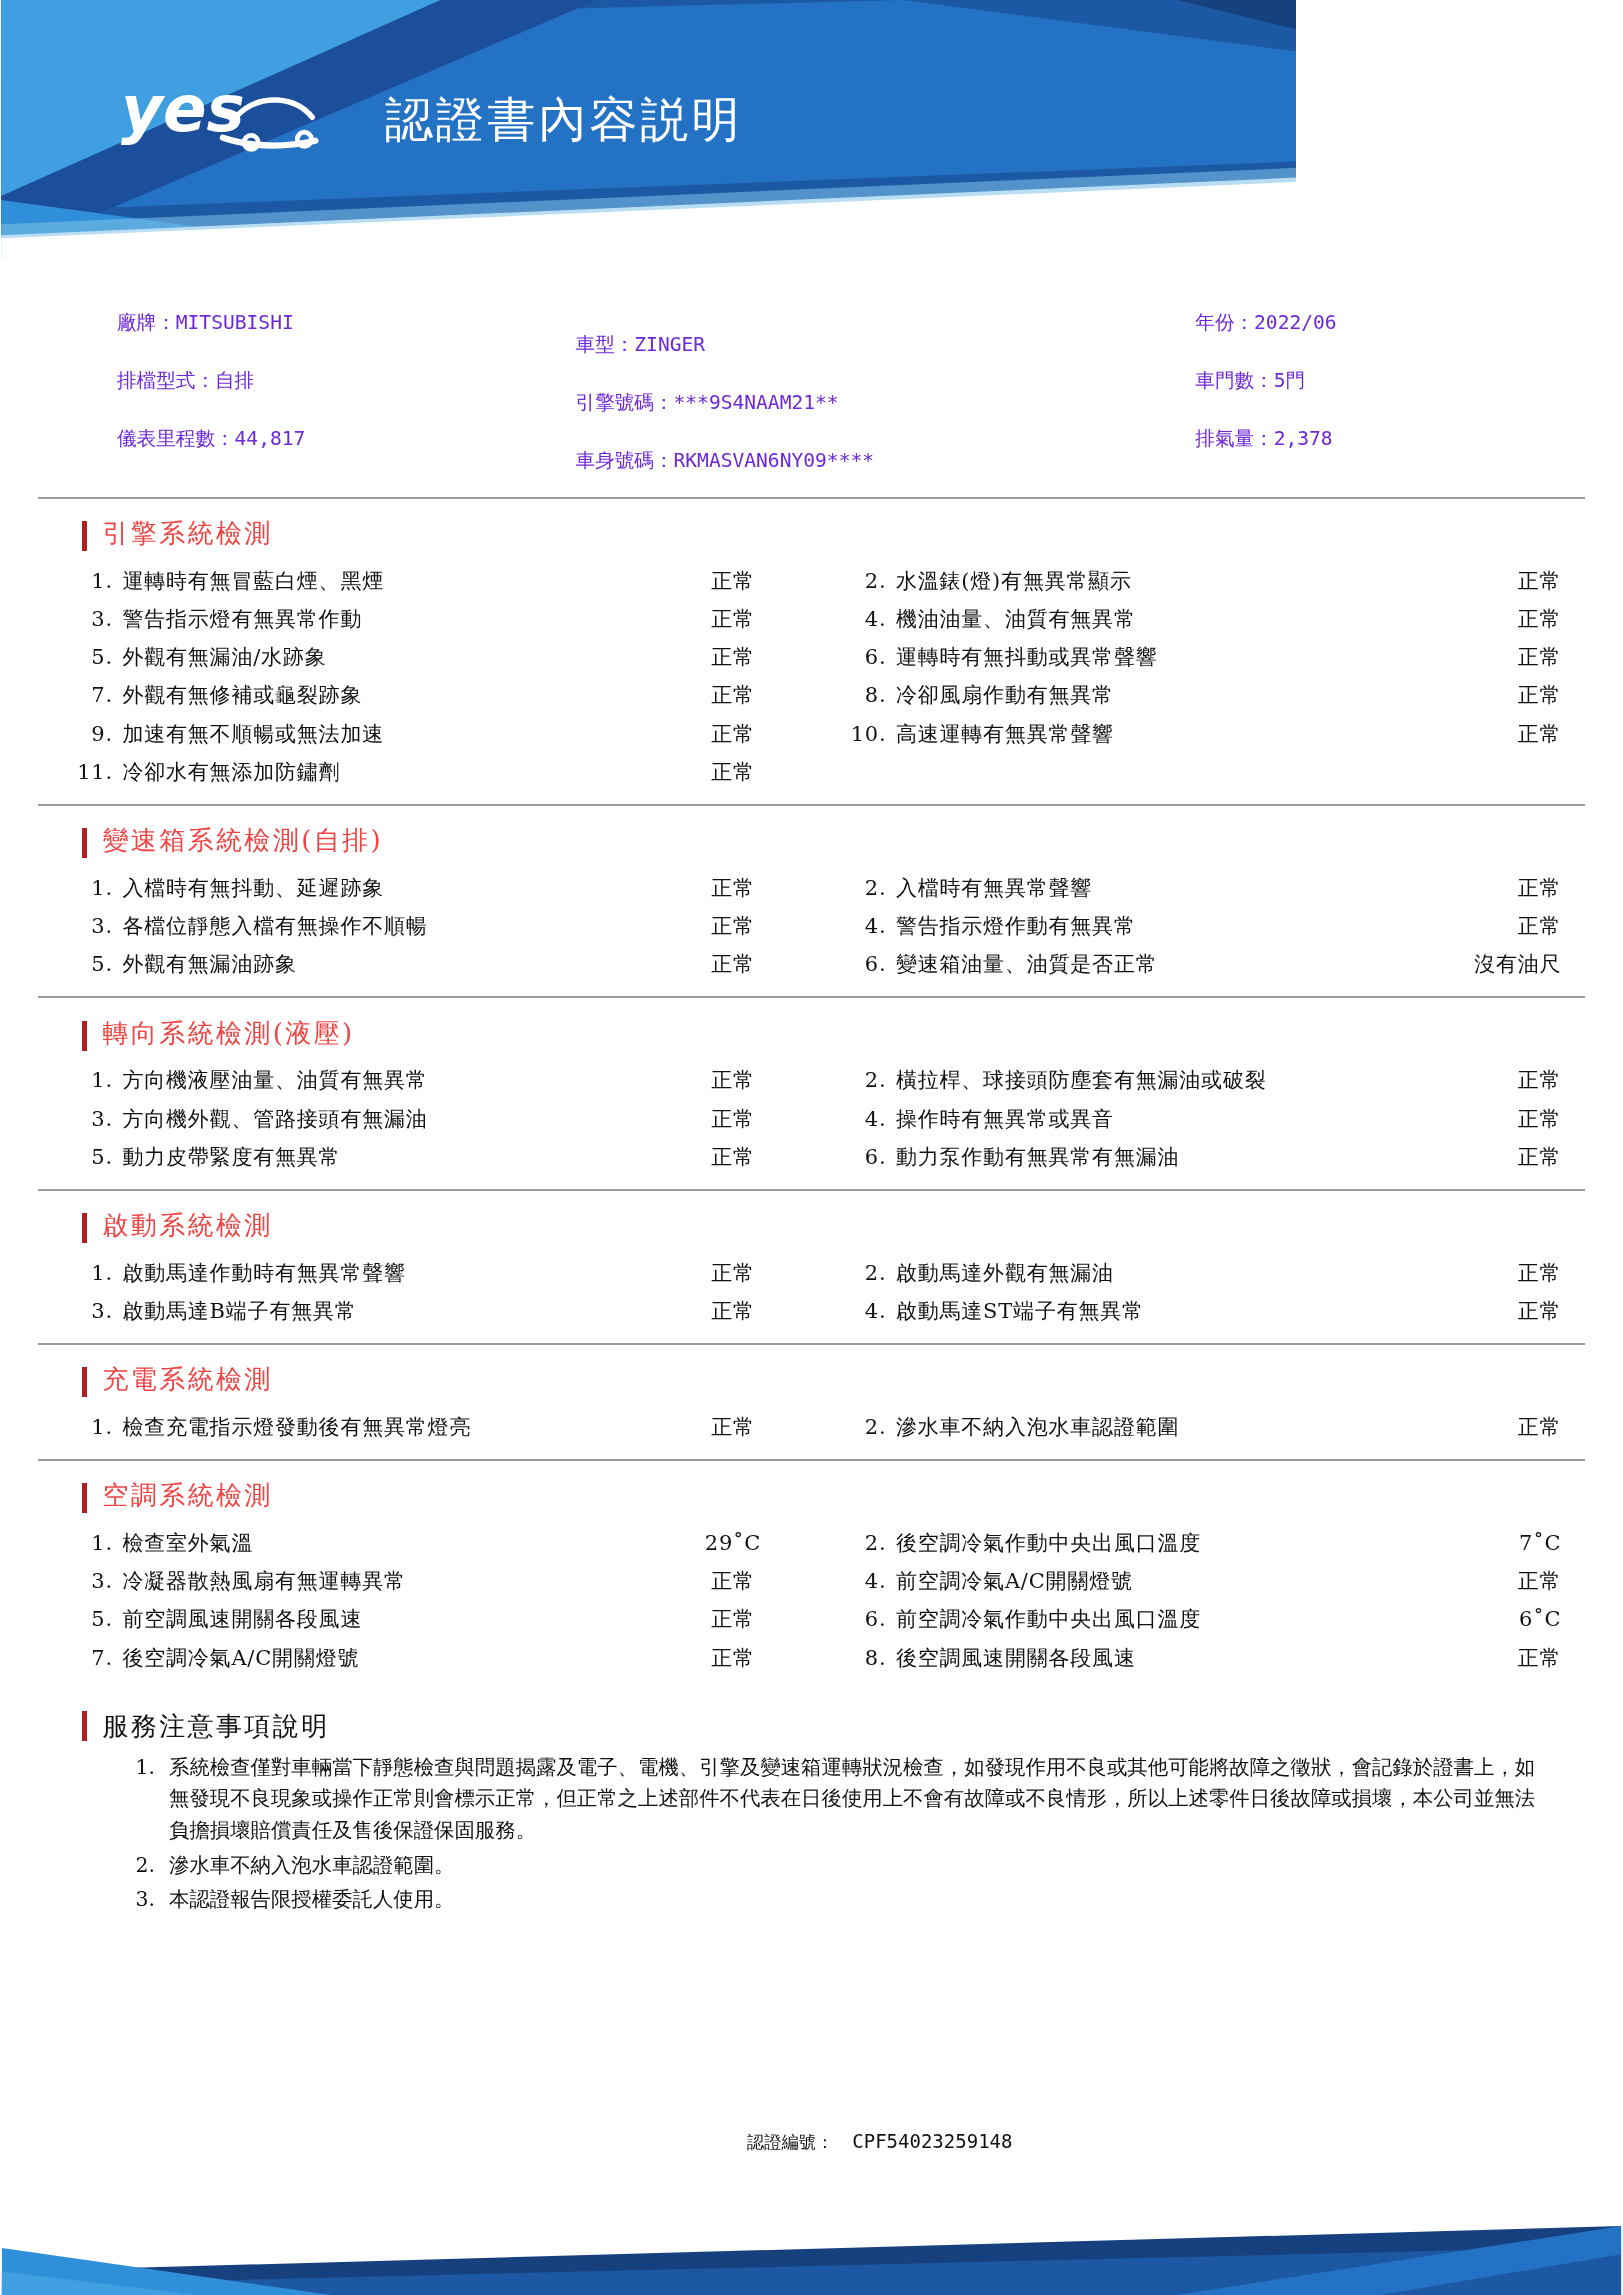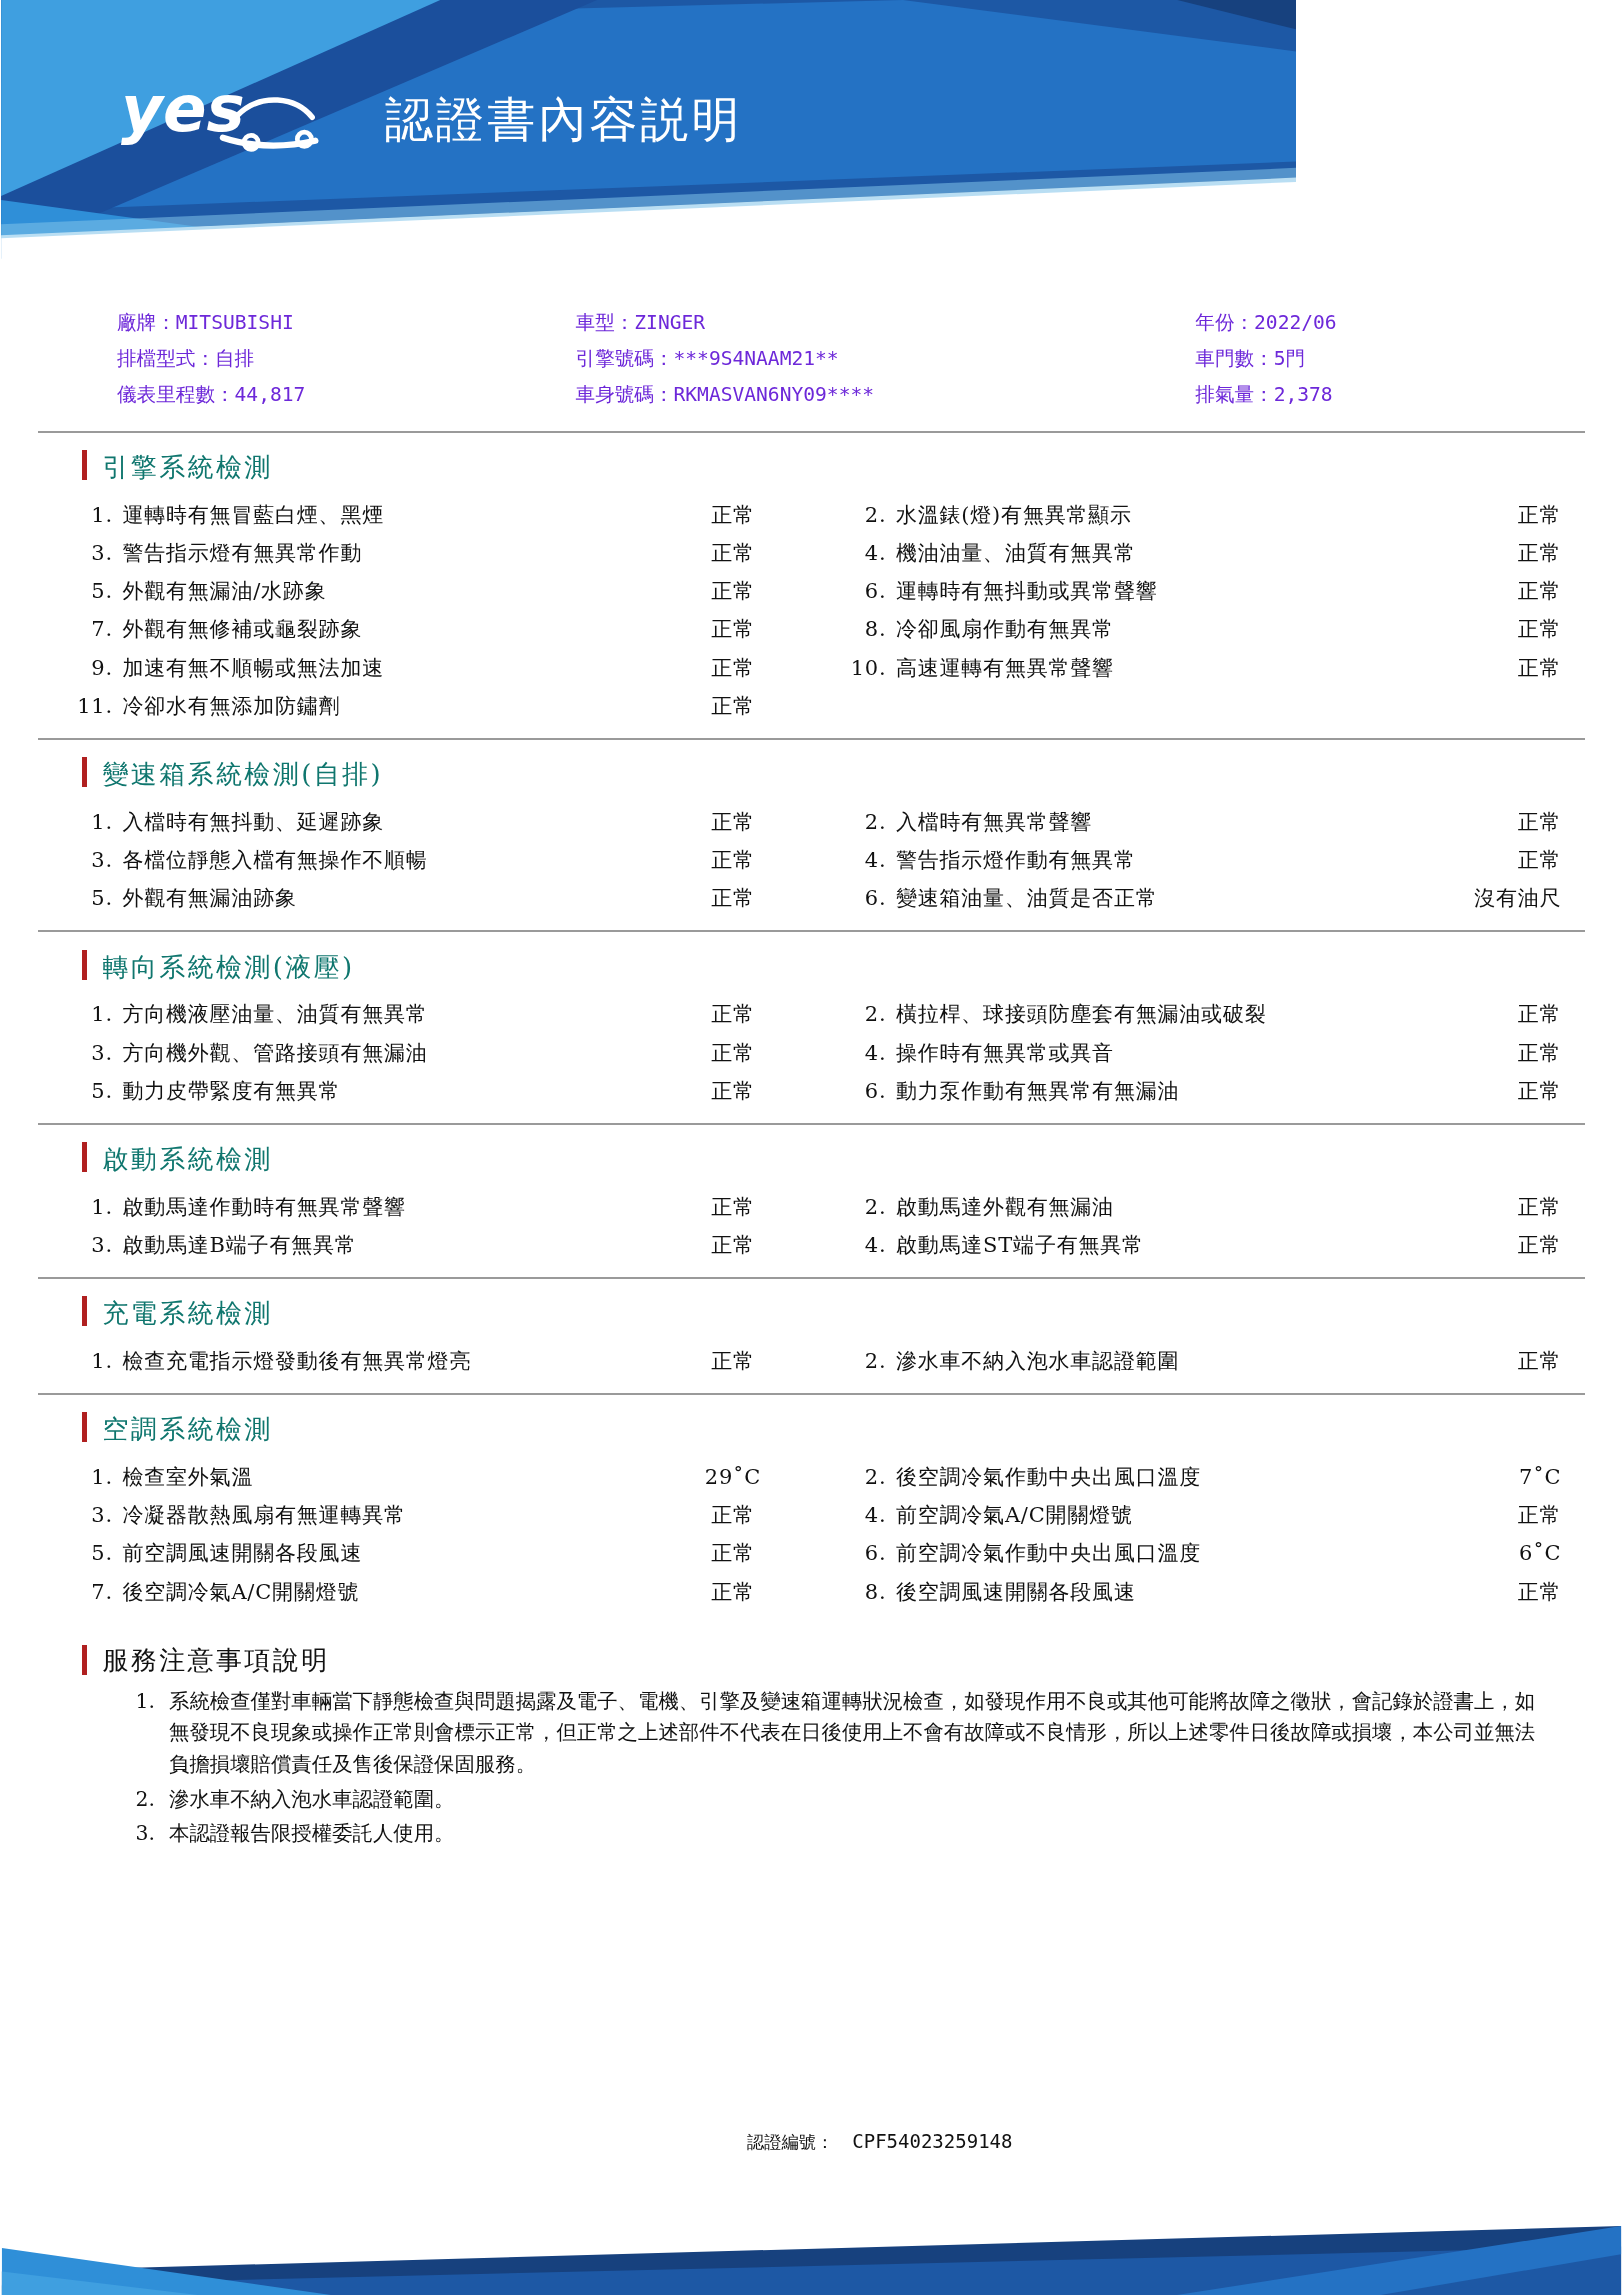--- a/index.html
+++ b/index.html
@@ -67,37 +67,37 @@
     border-bottom: 2.4px solid #9a9a9a;
     font-family: "DejaVu Sans Mono", "Liberation Mono", monospace;
   }
   .vi-row {
     display: flex;
     font-size: 19.6px;
     line-height: 1.85;
     color: #6d28d9;
   }
   .vi-c1 { width: 487px; }
-  .vi-c2 { width: 620px; }
+  .vi-c2 { width: 620px; margin-top: 22px; }
   .vi-c3 { width: 330px; margin-left: 36px; }
 
   .section {
     margin: 0 38px;
     border-bottom: 2.4px solid #9a9a9a;
     padding-bottom: 12.6px;
   }
   .section:last-of-type { border-bottom: none; }
 
   .sec-title {
     display: flex;
-    align-items: flex-start;
+    align-items: flex-end;
     padding: 17.3px 0 6.3px 44px;
     font-size: 26px;
     letter-spacing: 2.4px;
-    color: #0f766e;
+    color: #ef4444;
   }
   .sec-bar {
     display: inline-block;
     width: 4.7px;
     height: 30px;
     background: #b02020;
     margin-right: 15.7px;
     flex: none;
   }
 

